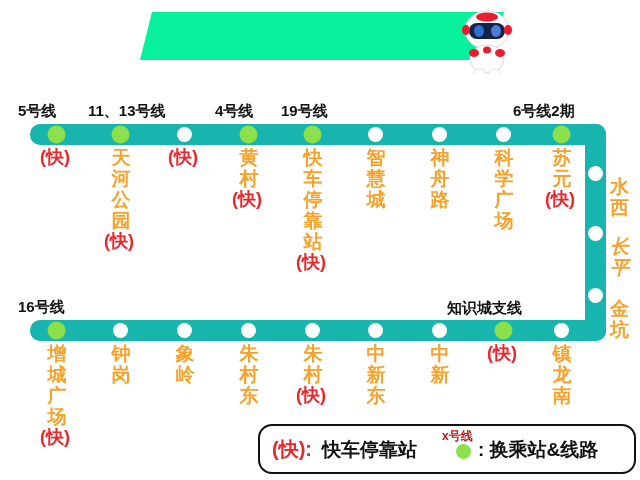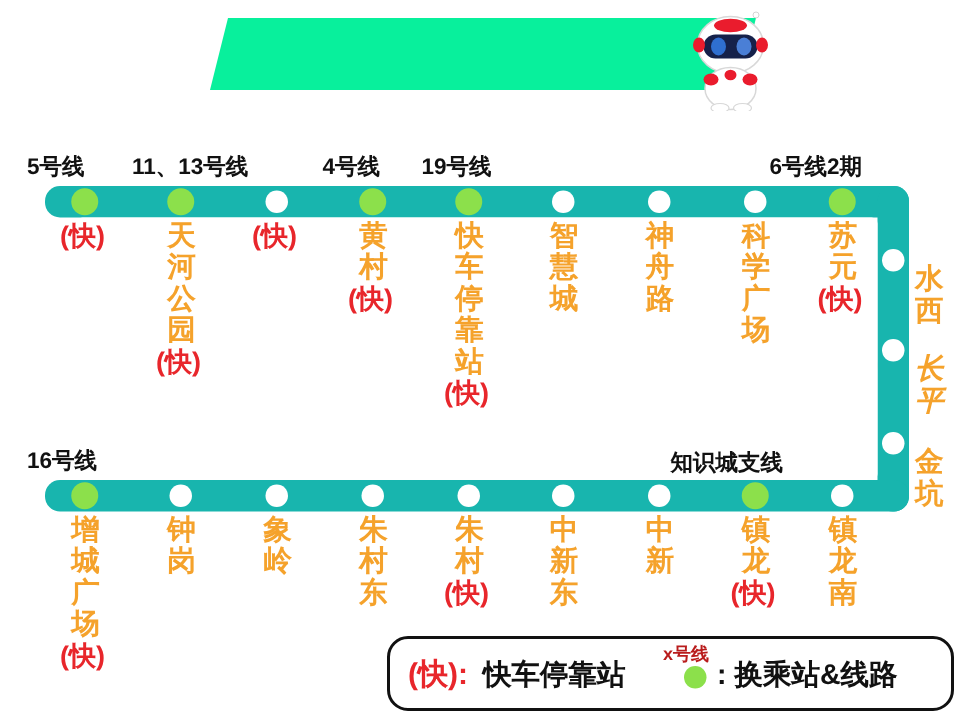--- a/index.html
+++ b/index.html
@@ -384,21 +384,20 @@
       <div class="dot dot-plain" style="left: 368px; top: 323px;"></div>
       <div class="station" style="left: 359px; top: 343px;">
         <div class="st-name">中新东</div>
       </div>
       <div class="dot dot-plain" style="left: 432px; top: 323px;"></div>
       <div class="station" style="left: 423px; top: 343px; text-align: center;">
         <div class="st-name">中新</div>
       </div>
       <div class="dot dot-interchange" style="left: 496px; top: 323px;"></div>
       <div class="station" style="left: 487px; top: 343px;">
-        <div class="st-name">镇龙</div>
         <div class="st-fast">(快)</div>
       </div>
       <div class="dot dot-plain" style="left: 554px; top: 323px;"></div>
       <div class="station" style="left: 545px; top: 343px;">
         <div class="st-name">镇龙南</div>
       </div>
     </div>
 
   <div class="legend">
     <div class="legend-fast-key">(快):</div>

